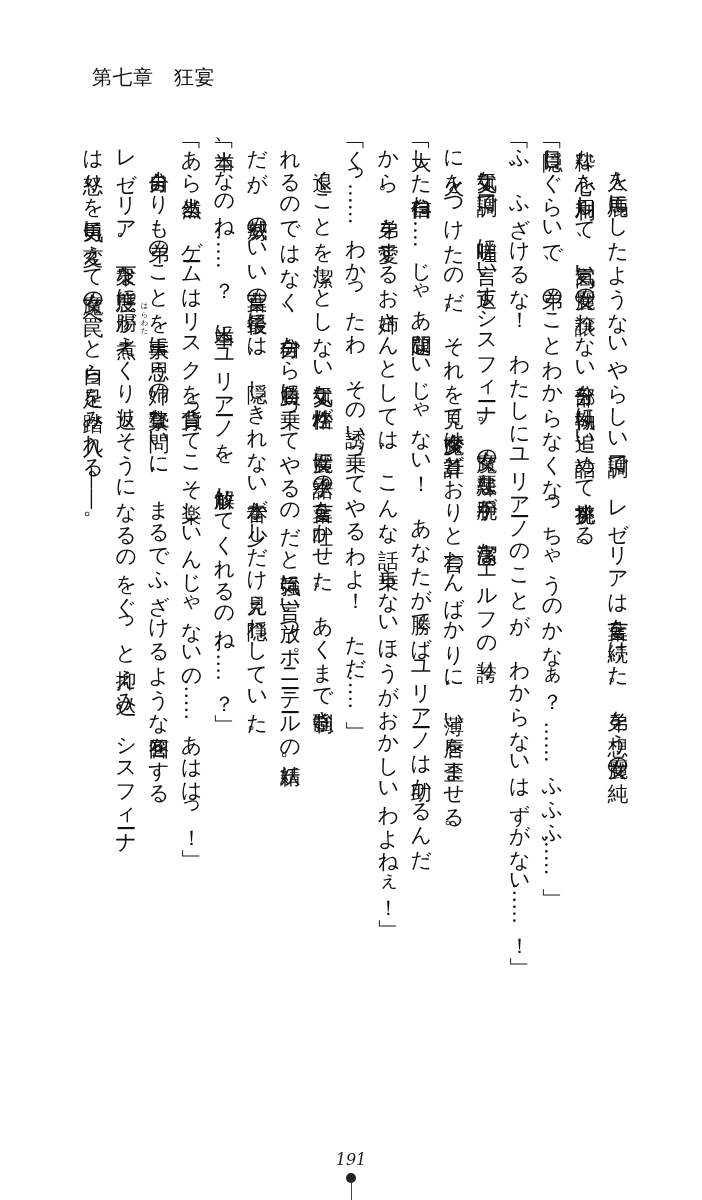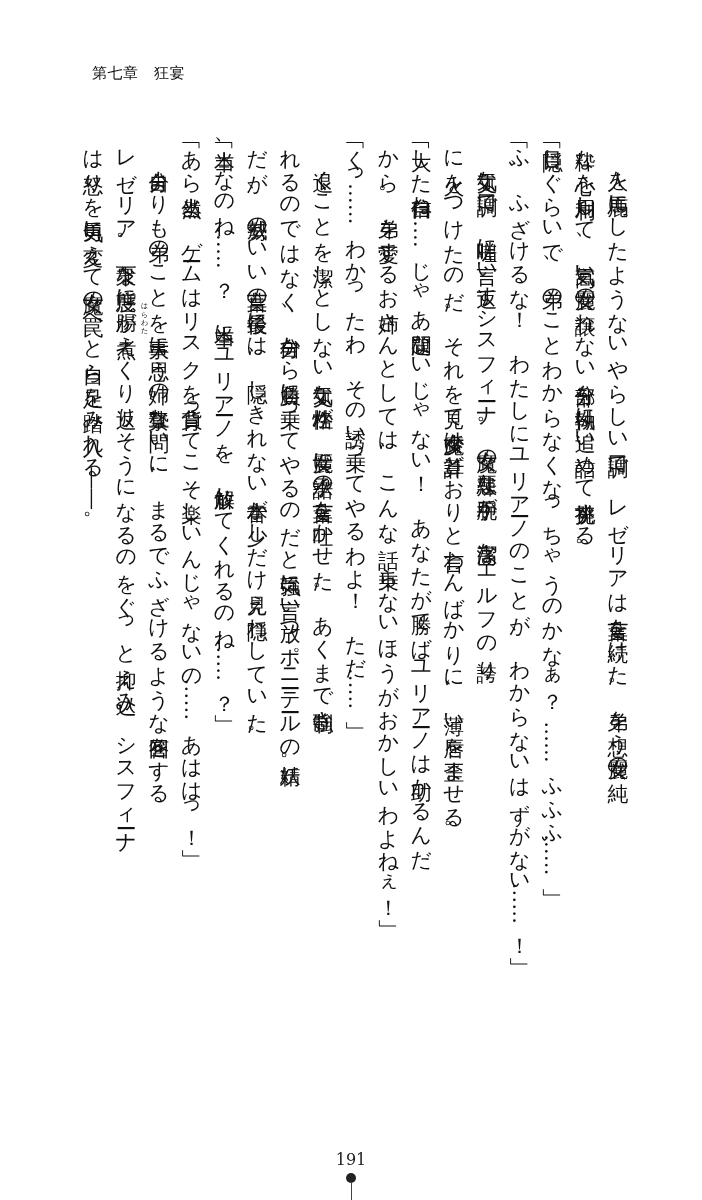--- a/index.html
+++ b/index.html
@@ -12,21 +12,21 @@
       height: 1200px;
       position: relative;
       overflow: hidden;
       font-family: "DejaVu Serif", "Liberation Serif", serif;
       color: #111111;
     }
     .running-head {
       position: absolute;
       left: 92px;
       top: 64px;
-      font-size: 15px;
+      font-size: 20px;
       letter-spacing: 0.5px;
       white-space: pre;
       color: #111;
     }
     .body-text {
       position: absolute;
       top: 135px;
       right: 68px;
       height: 840px;
       writing-mode: vertical-rl;
@@ -55,20 +55,21 @@
       white-space: nowrap;
     }
     .folio {
       position: absolute;
       left: 0;
       width: 702px;
       top: 1150px;
       text-align: center;
       font-size: 16px;
       color: #222;
+      font-style: italic;
     }
     .folio-dot {
       position: absolute;
       left: 351px;
       top: 1173px;
       width: 10px;
       height: 10px;
       margin-left: -5px;
       border-radius: 50%;
       background: #222;

